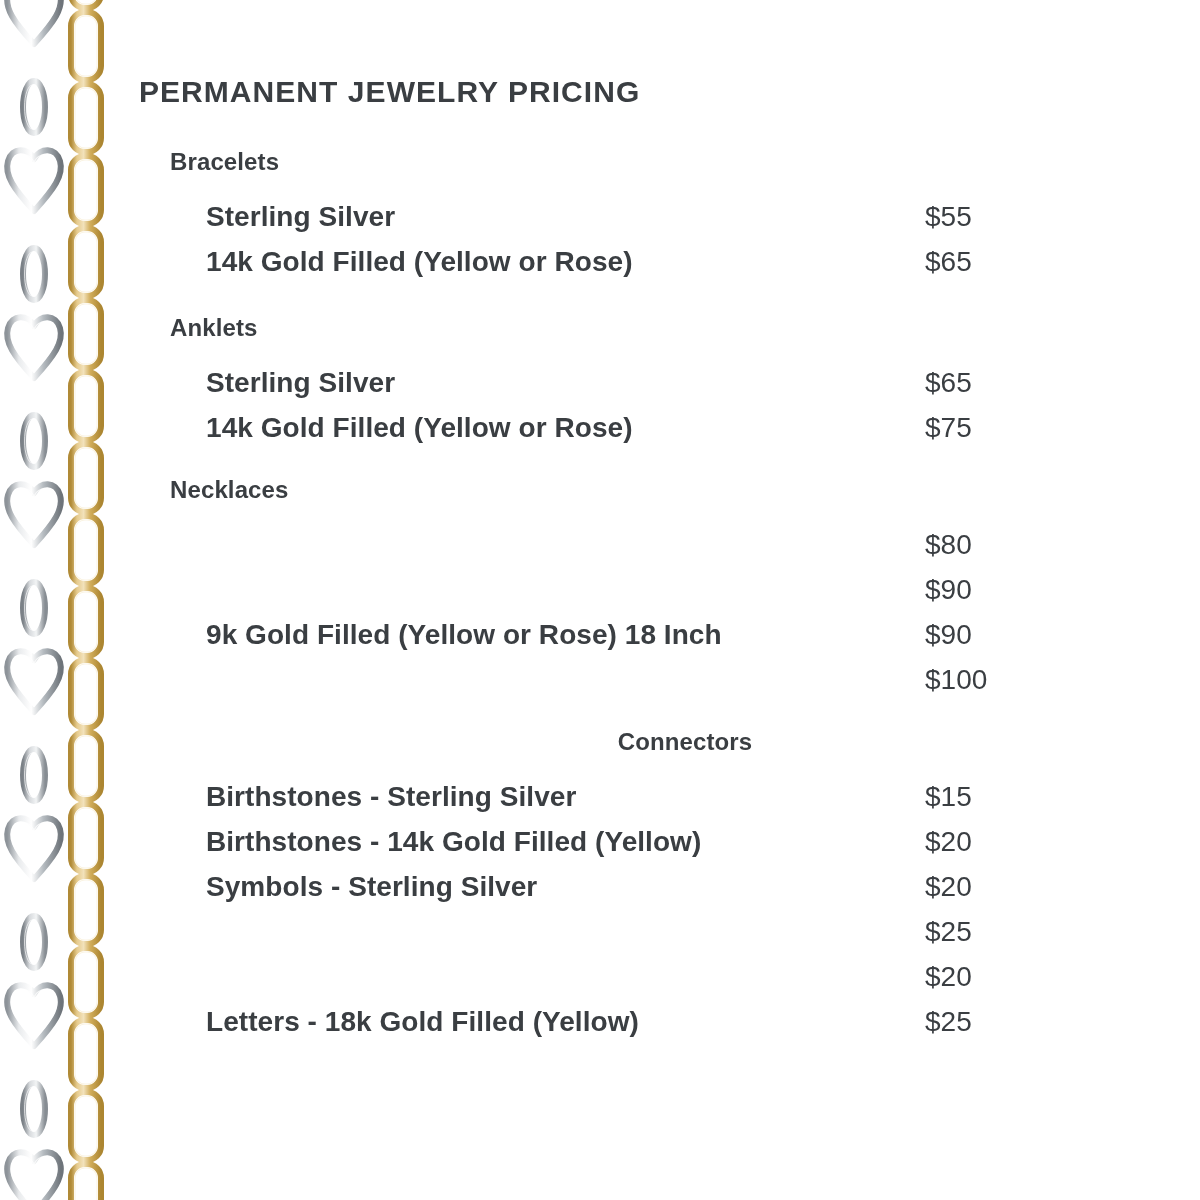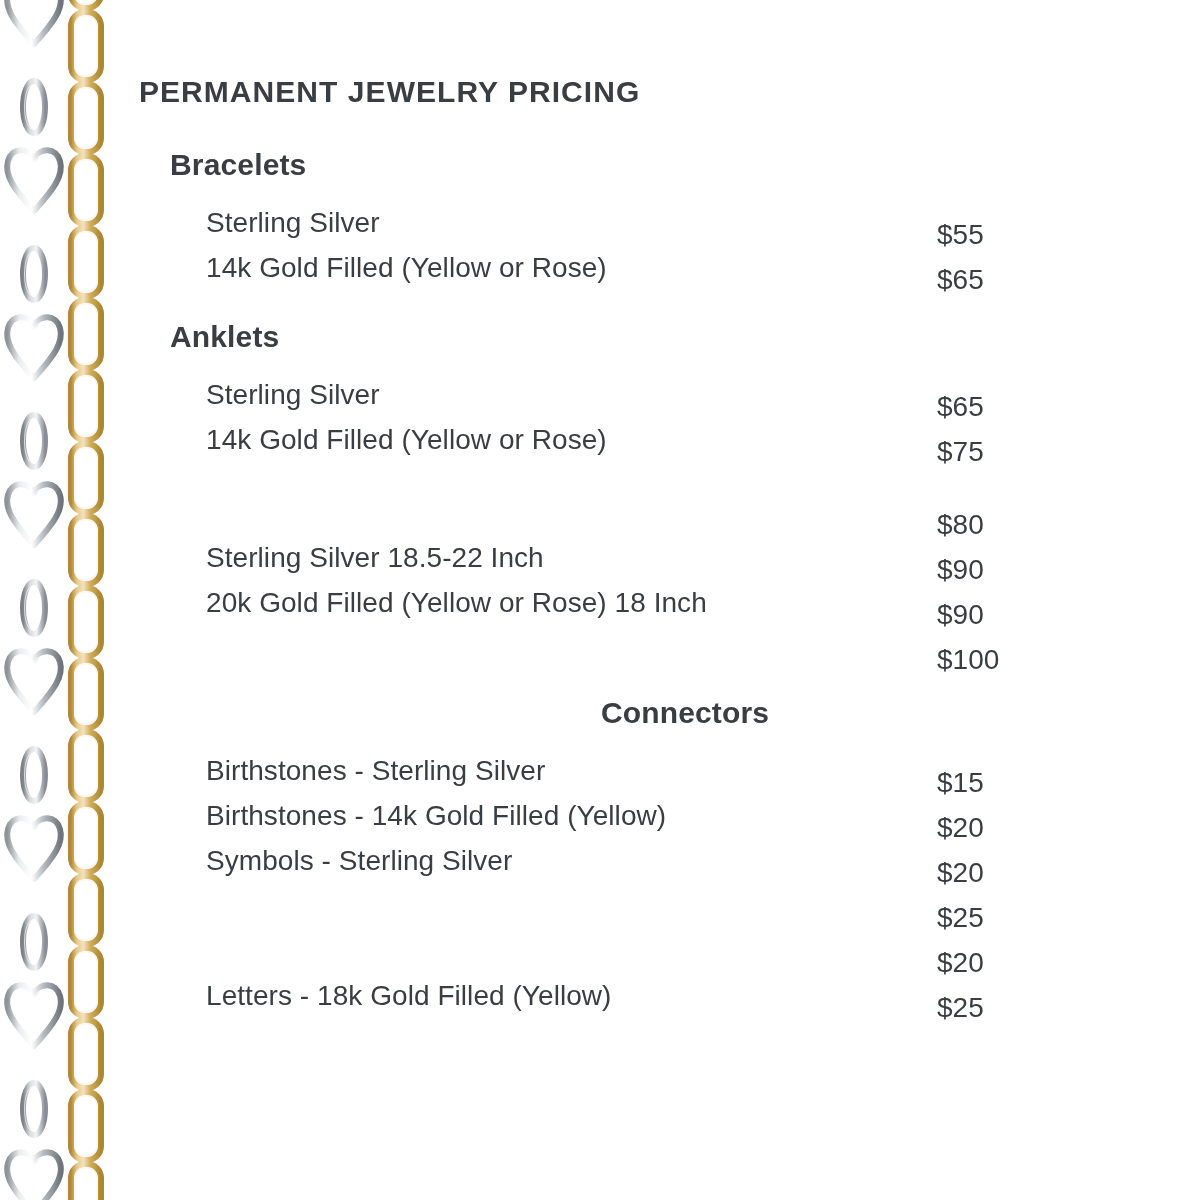--- a/index.html
+++ b/index.html
@@ -55,21 +55,21 @@
     left:0;
     top:150px;
     width:1200px;
   }
 
   .section { margin-bottom:20px; }
   .section:last-child { margin-bottom:0;text-align:center; }
 
   .section-heading {
     margin-left:170px;
-    font-size:30px;
+    font-size:24px;
     font-weight:bold;
     color:#3a3e42;
     line-height:1.0;
     margin-bottom:20px;
     letter-spacing:0.005em;
   }
 
   .rows { }
 
   .row {
@@ -77,33 +77,32 @@
     height:45px;
     line-height:45px;
     white-space:nowrap;
   }
 
   .row-label {
     position:absolute;
     left:206px;
     top:0;
     font-size:28px;
-    font-weight:normal;
+    font-weight:bold;
     color:#3a3e42;
     letter-spacing:0.002em;
   }
 
   .row-price {
     position:absolute;
     left:925px;
-    top:12px;
+    top:0;
     font-size:28px;
     font-weight:normal;
     color:#3a3e42;
-    margin-left:12px;
   }
 
   
   .section.gap-large { margin-bottom:32px; }
   .section.gap-med   { margin-bottom:28px; }
 </style>
 </head>
 <body>
 
 <div id="page">
@@ -221,30 +220,30 @@
               <span class="row-label">Sterling Silver</span>
               <span class="row-price">$65</span>
             </div>
             <div class="row">
               <span class="row-label">14k Gold Filled (Yellow or Rose)</span>
               <span class="row-price">$75</span>
             </div>
           </div>
         </div>
         <div class="section gap-med">
+          <div class="section-heading">Necklaces</div>
           <div class="rows">
             <div class="row">
               <span class="row-price">$80</span>
             </div>
             <div class="row">
-              <span class="row-label">Sterling Silver 18.5-22 Inch</span>
               <span class="row-price">$90</span>
             </div>
             <div class="row">
-              <span class="row-label">20k Gold Filled (Yellow or Rose) 18 Inch</span>
+              <span class="row-label">9k Gold Filled (Yellow or Rose) 18 Inch</span>
               <span class="row-price">$90</span>
             </div>
             <div class="row">
               <span class="row-price">$100</span>
             </div>
           </div>
         </div>
         <div class="section">
           <div class="section-heading">Connectors</div>
           <div class="rows">

